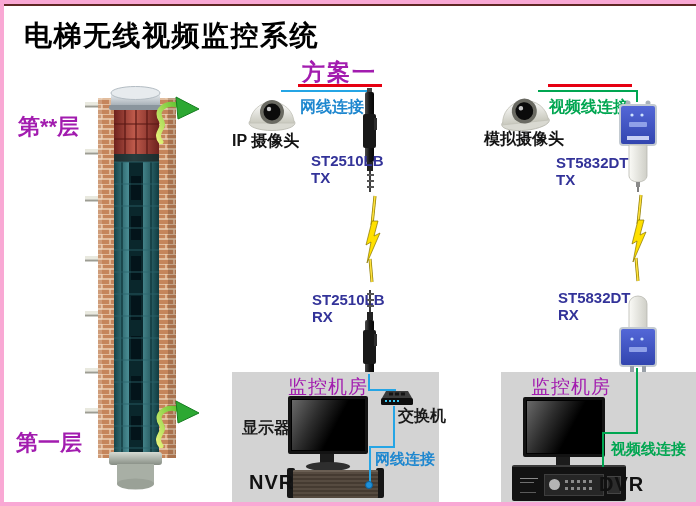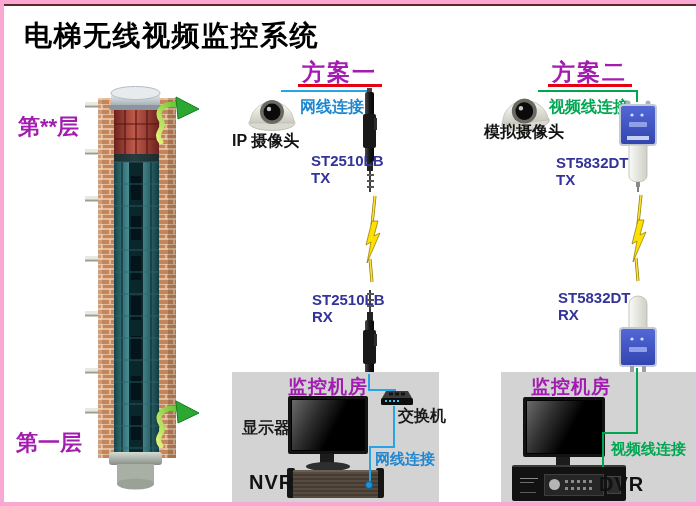--- a/index.html
+++ b/index.html
@@ -15,21 +15,21 @@
   .green-t{color:#00a651;}
   .page-title{left:20px;top:13px;font-size:28px;font-weight:bold;color:#000;letter-spacing:1.5px;white-space:nowrap;}
   .scheme-title{font-size:23px;font-weight:bold;letter-spacing:2px;white-space:nowrap;}
   .scheme-underline{height:3px;background:#e60012;}
   .floor-label{font-size:22px;font-weight:bold;white-space:nowrap;}
   .cam-label{font-size:16px;font-weight:bold;color:#141414;white-space:nowrap;}
   .cable-label{font-size:16px;font-weight:bold;white-space:nowrap;}
   .cable-label-sm{font-size:15px;font-weight:bold;white-space:nowrap;}
   .dev-label{font-size:15px;font-weight:bold;line-height:17px;white-space:nowrap;}
   .room{background:#d3d3d3;}
-  .room-title{font-size:19px;font-weight:bold;letter-spacing:1px;white-space:nowrap;}
+  .room-title{font-size:19px;font-weight:normal;letter-spacing:1px;white-space:nowrap;}
   .small-label{font-size:16px;font-weight:bold;color:#1a1a1a;white-space:nowrap;}
   .rec-label{font-size:20px;font-weight:600;color:#111;letter-spacing:1px;white-space:nowrap;}
   .line-b{background:#25a5e5;}
   .line-g{background:#00a651;}
   .monitor-screen{border:3px solid #131313;border-radius:2px;
     background:linear-gradient(118deg,#6d6d6d 0%,#2e2e2e 32%,#000 58%,#000 100%);
     box-shadow:inset 0 0 0 1px #000;}
   .monitor-neck{background:#1c1c1c;}
   .monitor-base{background:#2e2e2e;border-radius:50%;}
   .nvr-body{background:repeating-linear-gradient(180deg,#564b40 0 2px,#453b31 2px 4px);
@@ -267,31 +267,30 @@
   <div class="abs rec-label" style="left:245px;top:467px">NVR</div>
 
   <div class="abs line-b" style="left:364px;top:370px;width:2px;height:17px"></div>
   <div class="abs line-b" style="left:364px;top:385px;width:28px;height:2px"></div>
   <div class="abs line-b" style="left:389px;top:402px;width:2px;height:42px"></div>
   <div class="abs line-b" style="left:365px;top:442px;width:26px;height:2px"></div>
   <div class="abs line-b" style="left:365px;top:444px;width:2px;height:35px"></div>
   <div class="abs connector-dot" style="left:361px;top:477px"></div>
   <div class="abs cable-label-sm blue-t" style="left:371px;top:446px">网线连接</div>
 
-  <div class="abs scheme-title red" style="left:548px;top:53px">方案二</div>
   <div class="abs scheme-underline" style="left:544px;top:80px;width:84px"></div>
 
   <svg class="abs" style="left:494px;top:80px;transform:rotate(-6deg)" width="52" height="48" viewBox="0 0 50 46">
     <ellipse cx="25" cy="37" rx="23" ry="7.5" fill="#d9d9d1" stroke="#b5b5ab" stroke-width="0.8"></ellipse>
     <path d="M3,37 A22,21 0 1 1 47,37 Z" fill="url(#gd1)" stroke="#c2c2b8" stroke-width="0.8"></path>
     <circle cx="25" cy="26" r="12" fill="#6a6a62"></circle>
     <circle cx="25" cy="26" r="8.5" fill="#0b0b0b"></circle>
     <circle cx="22" cy="23" r="2.2" fill="#e8e8e8" opacity="0.85"></circle>
   </svg>
-  <div class="abs cam-label" style="left:480px;top:118px">模拟摄像头</div>
+  <div class="abs cam-label" style="left:480px;top:125px">模拟摄像头</div>
 
   <div class="abs line-g" style="left:534px;top:86px;width:100px;height:2px"></div>
   <div class="abs line-g" style="left:632px;top:87px;width:2px;height:11px"></div>
   <div class="abs cable-label green-t" style="left:545px;top:93px">视频线连接</div>
 
   <svg class="abs" style="left:611px;top:94px" width="46" height="94" viewBox="0 0 46 94">
     <defs>
       <linearGradient id="gbx" x1="0" y1="0" x2="0" y2="1">
         <stop offset="0" stop-color="#5468d8"></stop>
           <stop offset="1" stop-color="#3144ae"></stop>

